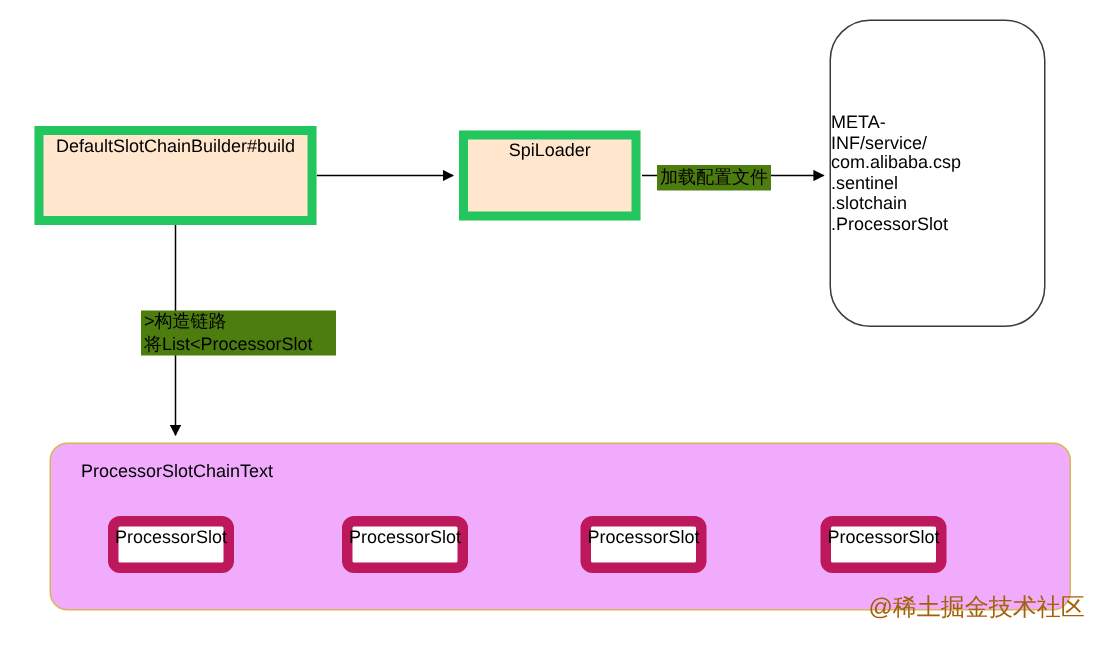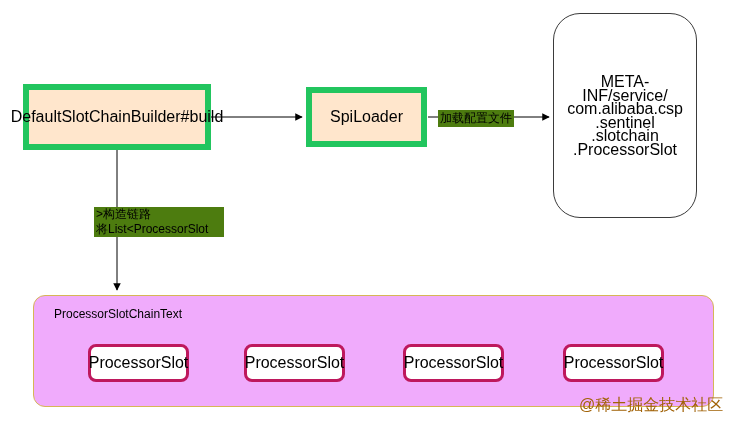--- a/index.html
+++ b/index.html
@@ -7,23 +7,23 @@
     position:relative;
     width:737px;height:430px;
     background:#ffffff;
     font-family:"Liberation Sans", sans-serif;
     color:#000;
     overflow:hidden;
   }
   svg.edge-layer{position:absolute;left:0;top:0;z-index:1;}
   .node{
     position:absolute;
-    display:flex;align-items:center;justify-content:center;
+    display:flex;align-items:flex-start;justify-content:center;
     text-align:center;
-    font-size:16px;
+    font-size:12px;
     box-sizing:border-box;
     z-index:2;
   }
   .node-orange{
     background:#ffe6cc;
     border:6px solid #22c55e;
   }
   .builder-box{left:23px;top:84px;width:188px;height:66px;}
   .spi-box{left:306px;top:87px;width:121px;height:60px;}
   .meta-box{
@@ -34,22 +34,22 @@
   .chain-container{
     position:absolute;left:33px;top:295px;width:681px;height:112px;
     background:#f0abfc;border:1px solid #d6b656;border-radius:12px;
     box-sizing:border-box;z-index:2;
   }
   .chain-label{
     position:absolute;left:20px;top:11px;
     font-size:12px;
   }
   .slot-box{
-    background:#ffffff;border:3px solid #be185d;border-radius:8px;
-    width:101px;height:38px;top:344px;margin-left:16px;
+    background:#ffffff;border:7px solid #be185d;border-radius:8px;
+    width:84px;height:38px;top:344px;
   }
   .slot-1{left:72px;}
   .slot-2{left:228px;}
   .slot-3{left:387px;}
   .slot-4{left:547px;}
   .edge-label{
     position:absolute;
     background:#4d7c0f;
     font-size:12px;
     text-align:left;

